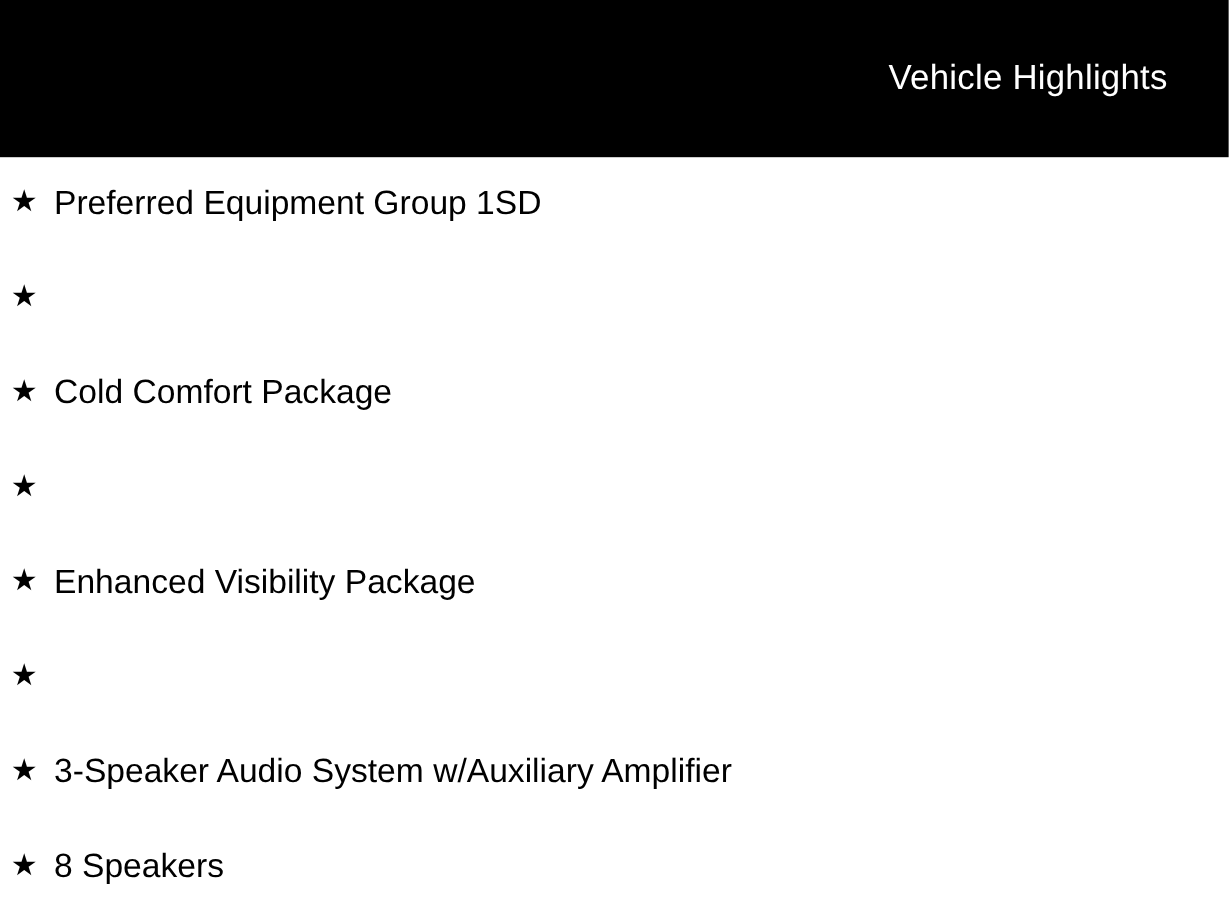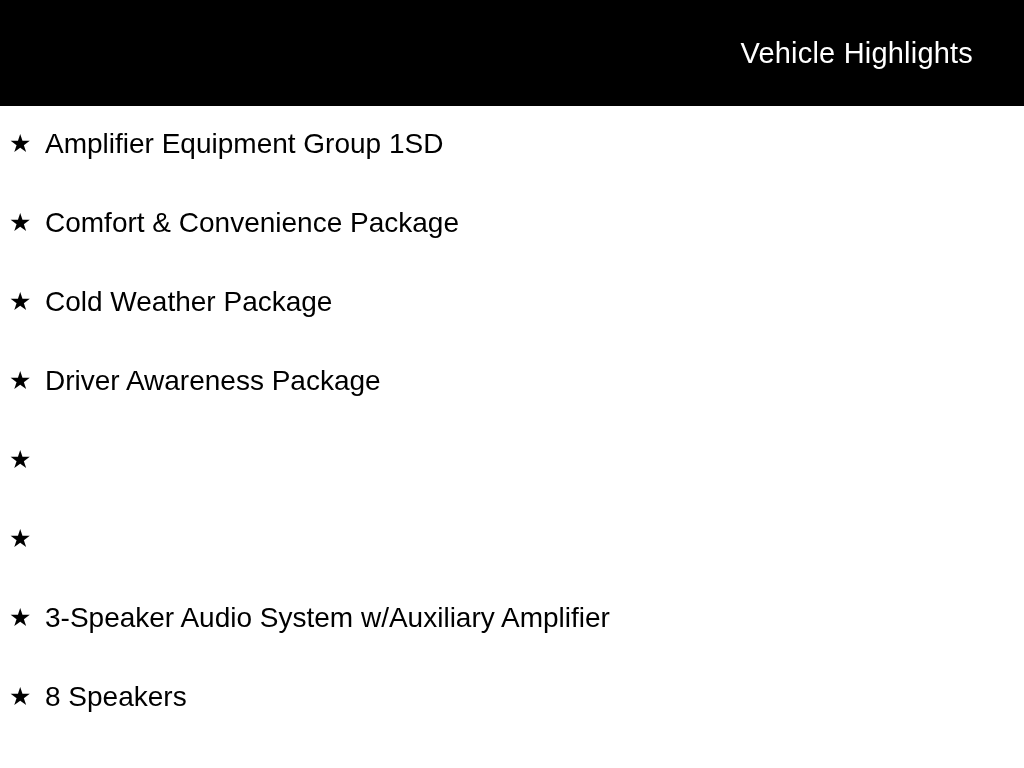--- a/index.html
+++ b/index.html
@@ -7,21 +7,21 @@
     padding: 0;
   }
   body {
     width: 1024px;
     height: 768px;
     background: #ffffff;
     font-family: "Liberation Sans", sans-serif;
     overflow: hidden;
   }
   .header {
-    height: 106px;
+    height: 131px;
     background: #000000;
     display: flex;
     align-items: center;
   }
   .header-title {
     margin-left: auto;
     margin-right: 51px;
     color: #ffffff;
     font-size: 29px;
     font-weight: 400;
@@ -54,40 +54,39 @@
 </head>
 <body>
 
 <div class="header">
   <div class="header-title">Vehicle Highlights</div>
 </div>
 
 <ul class="highlight-list">
   <li class="highlight-item">
     <span class="star-icon">★</span>
-    <span class="item-label">Amplifier Equipment Group 1SD</span>
+    <span class="item-label">Preferred Equipment Group 1SD</span>
   </li>
 
   <li class="highlight-item">
     <span class="star-icon">★</span>
-    <span class="item-label">Comfort &amp; Convenience Package</span>
   </li>
 
   <li class="highlight-item">
     <span class="star-icon">★</span>
-    <span class="item-label">Cold Weather Package</span>
+    <span class="item-label">Cold Comfort Package</span>
   </li>
 
   <li class="highlight-item">
     <span class="star-icon">★</span>
-    <span class="item-label">Driver Awareness Package</span>
   </li>
 
   <li class="highlight-item">
     <span class="star-icon">★</span>
+    <span class="item-label">Enhanced Visibility Package</span>
   </li>
 
   <li class="highlight-item">
     <span class="star-icon">★</span>
   </li>
 
   <li class="highlight-item">
     <span class="star-icon">★</span>
     <span class="item-label">3-Speaker Audio System w/Auxiliary Amplifier</span>
   </li>

